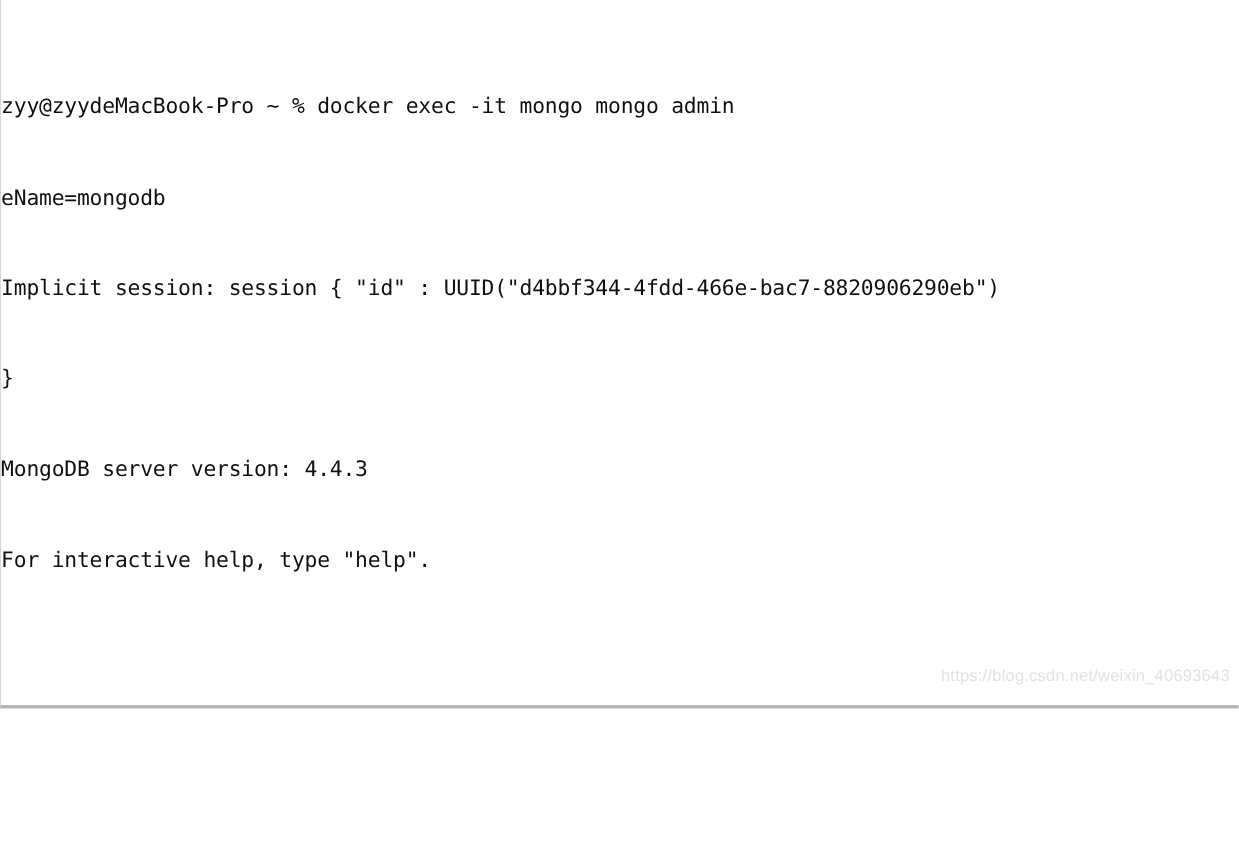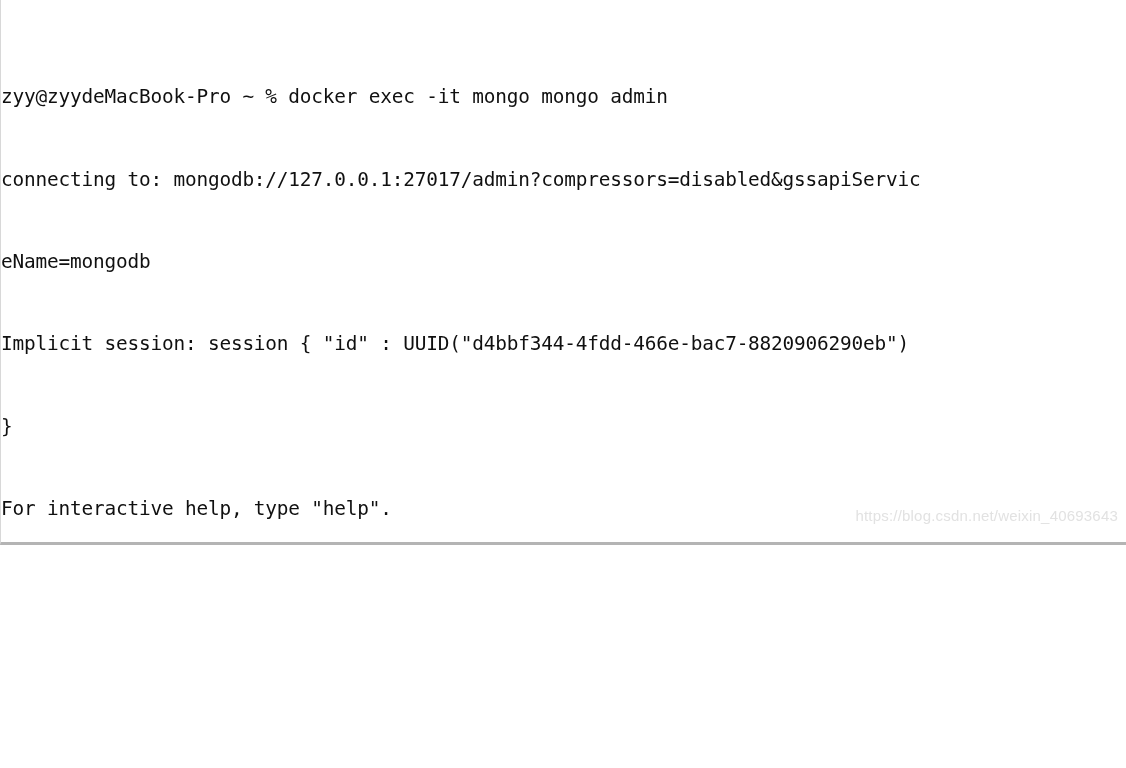--- a/index.html
+++ b/index.html
@@ -11,21 +11,21 @@
   body {
     width: 1126px;
     height: 768px;
     overflow: hidden;
     font-family: "DejaVu Sans Mono", "Liberation Mono", monospace;
   }
 
   #terminal {
     position: relative;
     width: 1126px;
-    height: 545px;
+    height: 644px;
     box-sizing: border-box;
     background: #ffffff;
     color: #101010;
     border-left: 1px solid #d8d8d8;
     border-bottom: 3px solid #b4b4b4;
     overflow: hidden;
   }
 
   #screen {
     position: absolute;
@@ -58,24 +58,24 @@
   }
 </style>
 </head>
 <body>
 
 <div id="terminal">
 
   <div id="screen">
 
     <div class="line">zyy@zyydeMacBook-Pro ~ % docker exec -it mongo mongo admin</div>
-    <div class="line">connecting to: mongodb://127.0.0.1:27017/admin?compressors=disabled&amp;gssapiServic</div>
     <div class="line">eName=mongodb</div>
     <div class="line">Implicit session: session { "id" : UUID("d4bbf344-4fdd-466e-bac7-8820906290eb")</div>
     <div class="line">}</div>
+    <div class="line">MongoDB server version: 4.4.3</div>
     <div class="line">For interactive help, type "help".</div>
     
     
     
     
     
     
     
     
     

